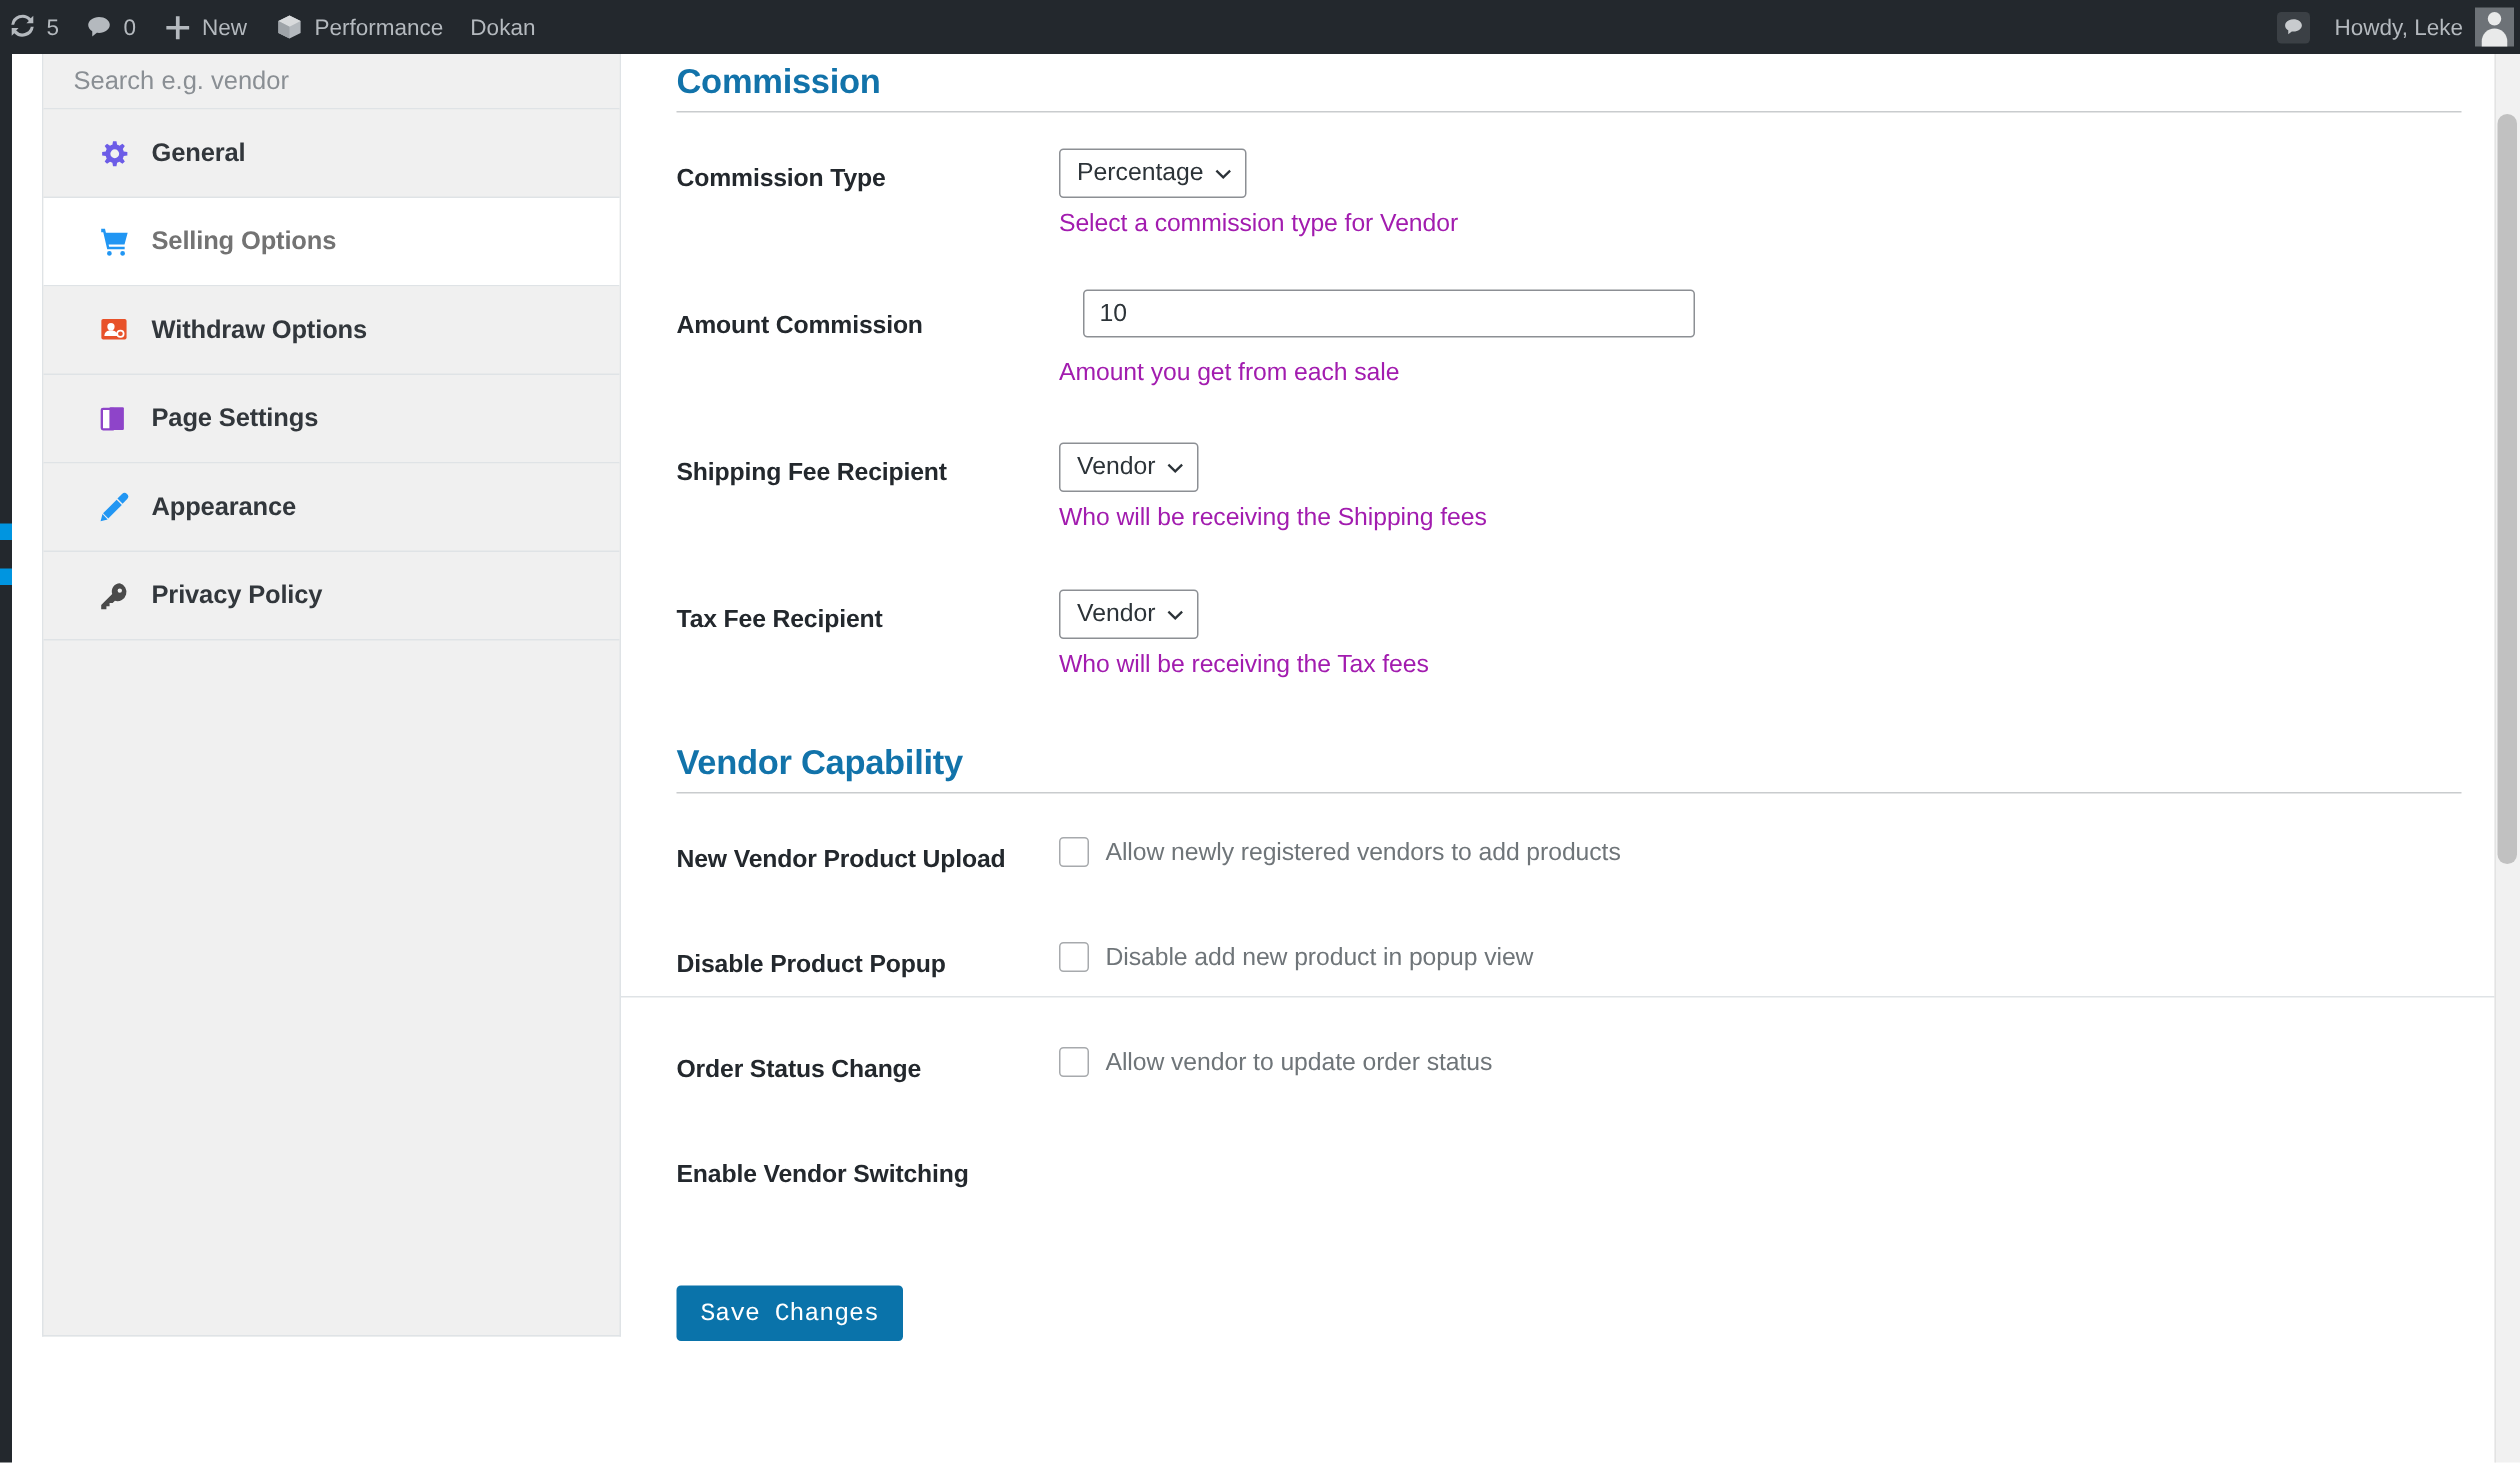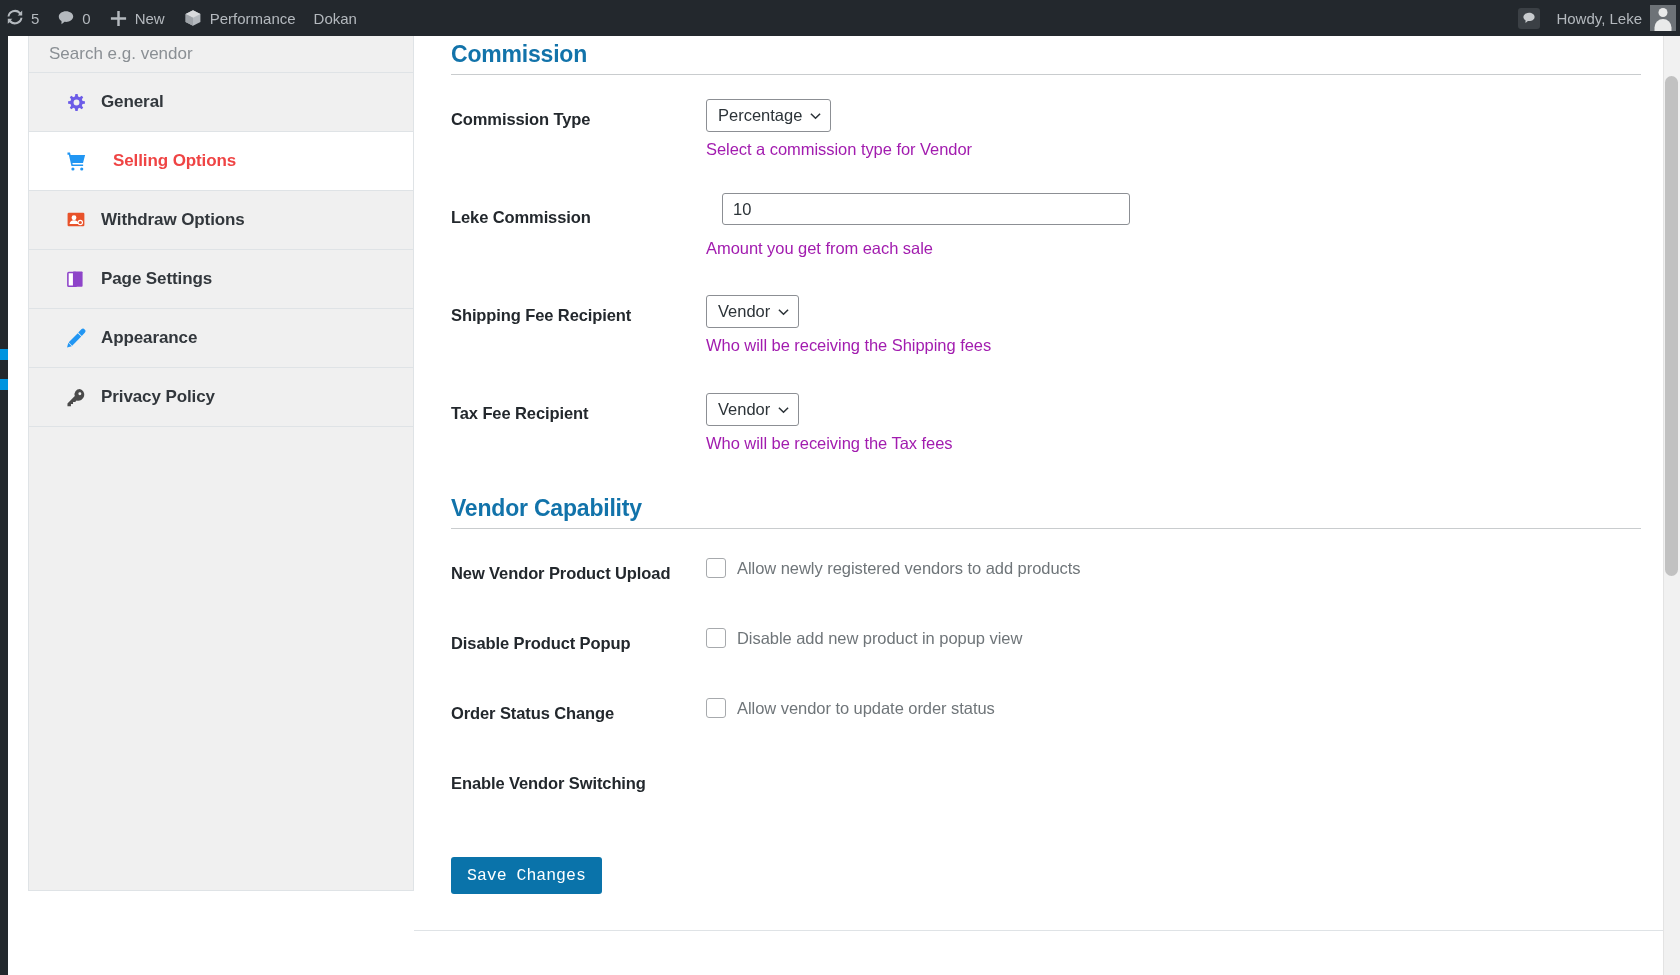--- a/index.html
+++ b/index.html
@@ -139,27 +139,27 @@
     display: flex; align-items: center; justify-content: center;
     flex: 0 0 22px;
   }
   .nav-item .nav-ico svg { display: block; }
   .nav-label {
     font-size: 17px;
     font-weight: bold;
     color: #32373c;
     letter-spacing: -0.1px;
   }
-  .nav-item.active .nav-label { color: #ef4444; margin-left: 12px; }
+  .nav-item.active .nav-label { color: #737373; }
 
   
   .content {
     position: absolute;
     left: 406px; top: 0px;
-    width: 1266px; height: 895px;
+    width: 1266px; height: 629px;
     background: #ffffff;
     border-bottom: 1px solid #dfe3e6;
   }
 
   .section-title {
     position: absolute;
     font-size: 23px;
     font-weight: bold;
     color: #1273aa;
     letter-spacing: -0.2px;
@@ -417,21 +417,21 @@
     <div class="wp-select" style="left:292px; top:63px;">
       <span class="sel-text">Percentage</span>
       <span class="caret">
         <svg width="11" height="8" viewBox="0 0 12 8" fill="none" stroke="#2c3338" stroke-width="1.7">
           <path d="M1 1.6 6 6.4 11 1.6"></path>
         </svg>
       </span>
     </div>
     <div class="help-text" style="left:292px; top:104px;">Select a commission type for Vendor</div>
 
-    <div class="field-label" style="left:37px; top:172px;">Leke Commission</div>
+    <div class="field-label" style="left:37px; top:172px;">Amount Commission</div>
     <div class="wp-input" style="left:308px; top:157px; width:408px;align-items:center;">
       <span class="inp-text">10</span>
     </div>
     <div class="help-text" style="left:292px; top:203px;">Amount you get from each sale</div>
 
     <div class="field-label" style="left:37px; top:270px;">Shipping Fee Recipient</div>
     <div class="wp-select" style="left:292px; top:259px;">
       <span class="sel-text">Vendor</span>
       <span class="caret">
         <svg width="11" height="8" viewBox="0 0 12 8" fill="none" stroke="#2c3338" stroke-width="1.7">

